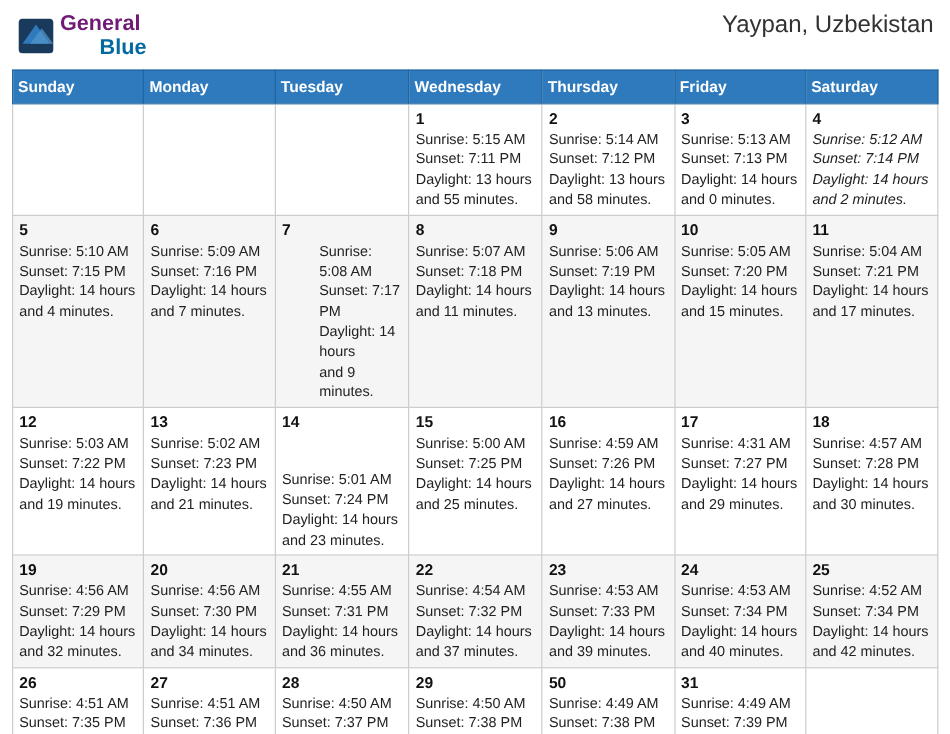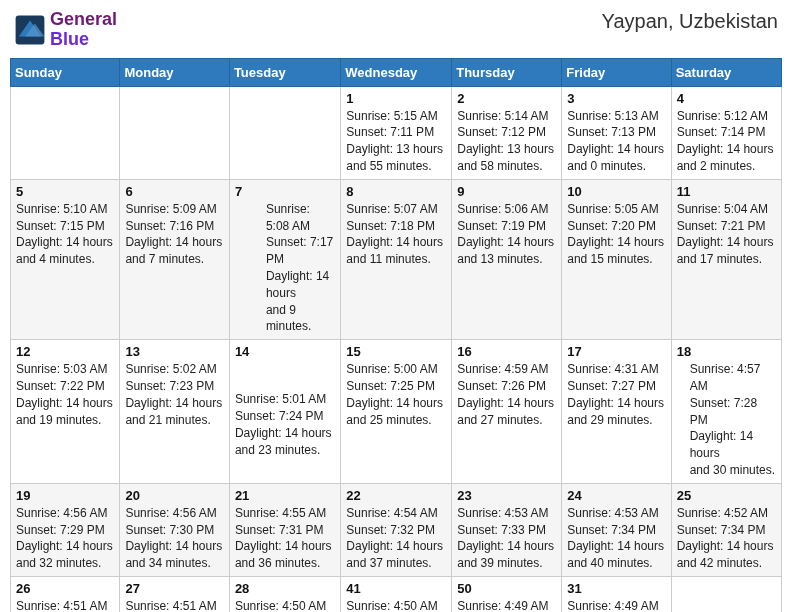--- a/index.html
+++ b/index.html
@@ -93,21 +93,21 @@
 
 <div class="header">
   <div class="logo">
     <svg class="logo-icon" viewBox="0 0 40 40">
       <rect x="2" y="2" width="36" height="36" rx="4" fill="#1a3a5c"></rect>
       <polygon points="20,8 34,28 6,28" fill="#2e7abd"></polygon>
       <polygon points="26,12 38,28 14,28" fill="#5599cc" opacity="0.7"></polygon>
     </svg>
     <div class="logo-text">
       <div><span>General</span></div>
-      <div><span style="color:#6d28d9;">Blue</span></div>
+      <div><span style="color:#0369a1;margin-left:33px;">Blue</span></div>
     </div>
   </div>
   <div class="title-block">
     <div class="location">Yaypan, Uzbekistan</div>
   </div>
 </div>
 
 <table>
   <thead>
     <tr>
@@ -141,21 +141,21 @@
         </td>
         <td>
           <div class="day-num">3</div>
           <div class="day-info" style="white-space: pre-line;">Sunrise: 5:13 AM
 Sunset: 7:13 PM
 Daylight: 14 hours
 and 0 minutes.</div>
         </td>
         <td>
           <div class="day-num">4</div>
-          <div class="day-info" style="white-space: pre-line;">Sunrise: 5:12 AM
+          <div class="day-info" style="white-space: pre-line; font-style: italic;">Sunrise: 5:12 AM
 Sunset: 7:14 PM
 Daylight: 14 hours
 and 2 minutes.</div>
         </td>
       </tr>
       <tr>
         <td>
           <div class="day-num">5</div>
           <div class="day-info" style="white-space: pre-line;">Sunrise: 5:10 AM
 Sunset: 7:15 PM
@@ -243,21 +243,21 @@
         </td>
         <td>
           <div class="day-num">17</div>
           <div class="day-info" style="white-space: pre-line;">Sunrise: 4:31 AM
 Sunset: 7:27 PM
 Daylight: 14 hours
 and 29 minutes.</div>
         </td>
         <td>
           <div class="day-num">18</div>
-          <div class="day-info" style="white-space: pre-line; margin-left: 13px;">Sunrise: 4:57 AM
+          <div class="day-info" style="white-space: pre-line;">Sunrise: 4:57 AM
 Sunset: 7:28 PM
 Daylight: 14 hours
 and 30 minutes.</div>
         </td>
       </tr>
       <tr>
         <td>
           <div class="day-num">19</div>
           <div class="day-info" style="white-space: pre-line;">Sunrise: 4:56 AM
 Sunset: 7:29 PM
@@ -323,21 +323,21 @@
 and 45 minutes.</div>
         </td>
         <td>
           <div class="day-num">28</div>
           <div class="day-info" style="white-space: pre-line;">Sunrise: 4:50 AM
 Sunset: 7:37 PM
 Daylight: 14 hours
 and 46 minutes.</div>
         </td>
         <td>
-          <div class="day-num">41</div>
+          <div class="day-num">29</div>
           <div class="day-info" style="white-space: pre-line;">Sunrise: 4:50 AM
 Sunset: 7:38 PM
 Daylight: 14 hours
 and 47 minutes.</div>
         </td>
         <td>
           <div class="day-num">50</div>
           <div class="day-info" style="white-space: pre-line;">Sunrise: 4:49 AM
 Sunset: 7:38 PM
 Daylight: 14 hours

